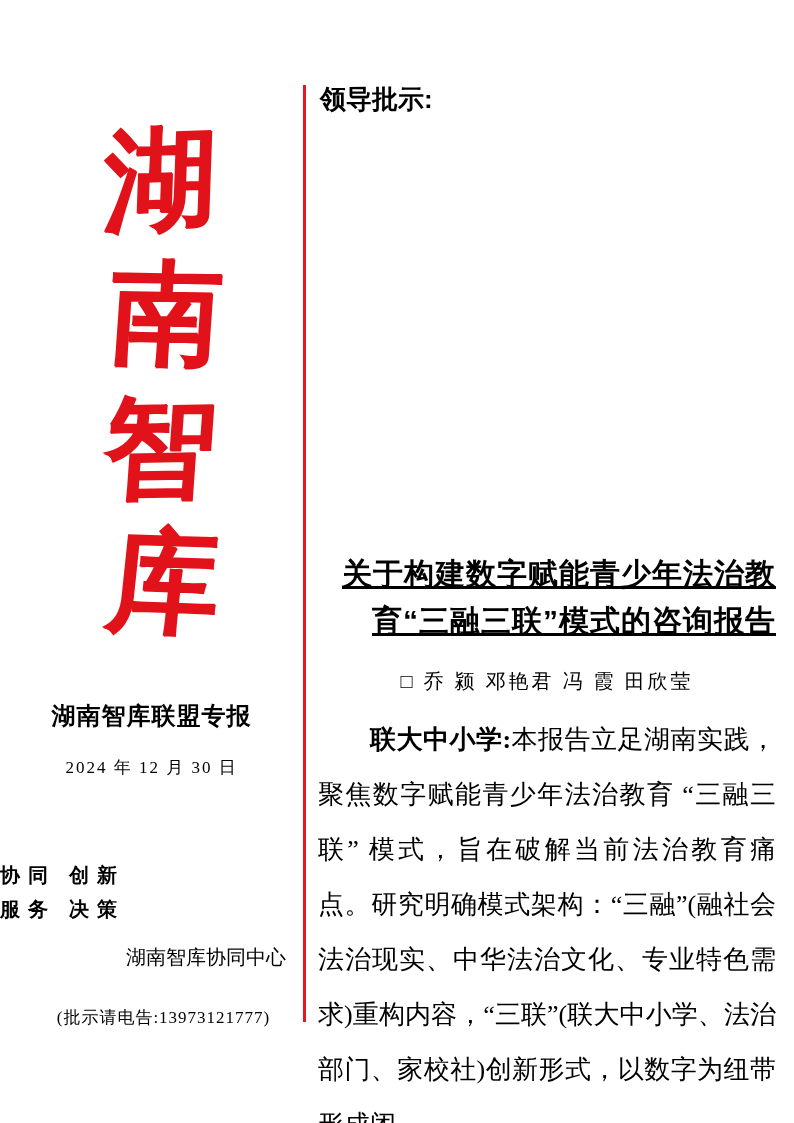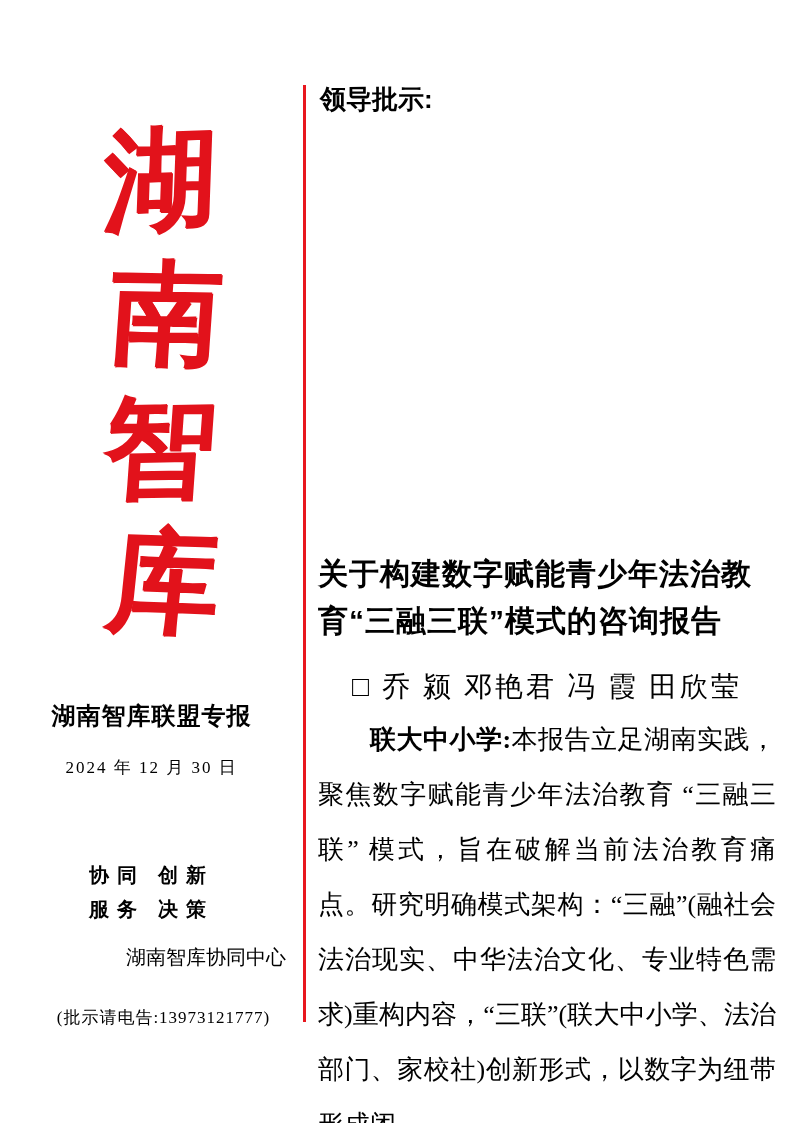--- a/index.html
+++ b/index.html
@@ -33,21 +33,21 @@
     position:absolute;left:0;top:700px;width:303px;
     text-align:center;
     font-family:"Liberation Sans","DejaVu Sans",sans-serif;
     font-weight:bold;font-size:24px;letter-spacing:1px;
   }
   .pub-date{
     position:absolute;left:0;top:756px;width:303px;
     text-align:center;font-size:17px;letter-spacing:2px;
   }
   .motto{
-    position:absolute;left:0;width:303px;text-align:center;
+    position:absolute;left:0;width:303px;
     font-weight:bold;font-size:20px;letter-spacing:8px;
   }
   .motto-1{top:862px;}
   .motto-2{top:896px;}
   .sponsor{
     position:absolute;left:64px;top:940px;width:239px;
     font-size:20px;line-height:35px;white-space:nowrap;
   }
   .sponsor-label{
     font-family:"Liberation Sans","DejaVu Sans",sans-serif;
@@ -66,27 +66,27 @@
   }
   
   .right-col{position:absolute;left:318px;top:0;width:458px;height:1090px;}
   .leader-label{
     position:absolute;left:2px;top:82px;
     font-family:"Liberation Sans","DejaVu Sans",sans-serif;
     font-weight:bold;font-size:26px;
   }
   .doc-title{
     position:absolute;left:0;top:550px;width:458px;margin:0;
-    text-align:left;
+    text-align:right;
     font-family:"Liberation Sans","DejaVu Sans",sans-serif;
-    font-weight:bold;font-size:30px;line-height:47px;letter-spacing:1px;
+    font-weight:bold;font-size:30px;line-height:47px;letter-spacing:1px;text-decoration:underline;
   }
   .authors{
     position:absolute;left:0;top:668px;width:458px;
-    text-align:center;font-size:28px;letter-spacing:3px;
+    text-align:center;font-size:20px;letter-spacing:3px;
     white-space:nowrap;
   }
   .abstract{
     position:absolute;left:0;top:712px;width:458px;margin:0;
     font-size:26px;line-height:55px;
     text-align:justify;text-justify:inter-character;
     text-indent:2em;
   }
   .abstract-label{
     font-family:"Liberation Serif","DejaVu Serif",serif;

